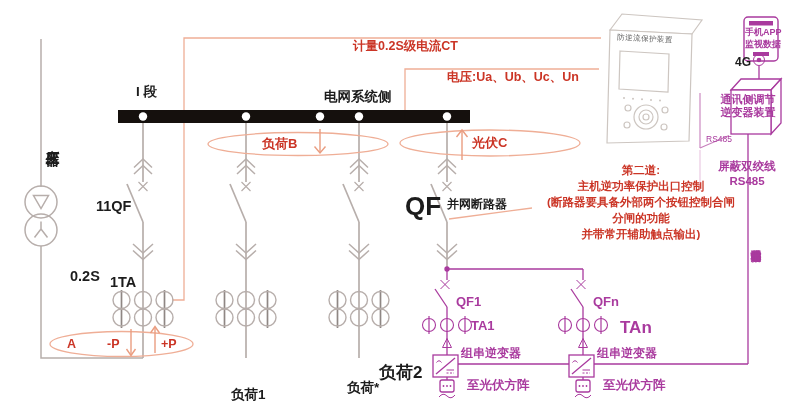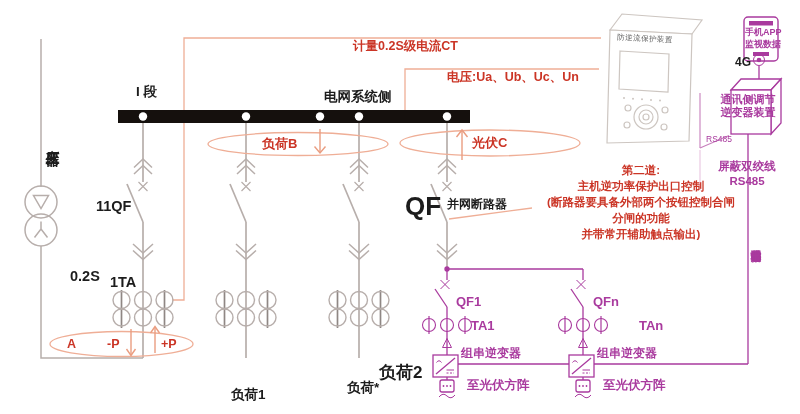--- a/index.html
+++ b/index.html
@@ -300,17 +300,17 @@
   </div>
 
   <div class="lbl mag vert" style="left:751px;top:242px;font-size:10.5px;">优先调节逆变器功率输出</div>
 
   <div class="lbl mag" style="left:456px;top:295px;font-size:13px;">QF1</div>
   <div class="lbl mag" style="left:471px;top:319px;font-size:13px;">TA1</div>
   <div class="lbl mag" style="left:461px;top:347px;font-size:12px;">组串逆变器</div>
   <div class="lbl mag" style="left:467px;top:379px;font-size:12.5px;">至光伏方阵</div>
 
   <div class="lbl mag" style="left:593px;top:295px;font-size:13px;">QFn</div>
-  <div class="lbl mag" style="left:607px;top:319px;font-size:13px;padding-left:32px;">TAn</div>
+  <div class="lbl mag" style="left:588px;top:319px;font-size:17px;padding-left:32px;">TAn</div>
   <div class="lbl mag" style="left:597px;top:347px;font-size:12px;">组串逆变器</div>
   <div class="lbl mag" style="left:603px;top:379px;font-size:12.5px;">至光伏方阵</div>
 
 </div>
 
 </body></html>

